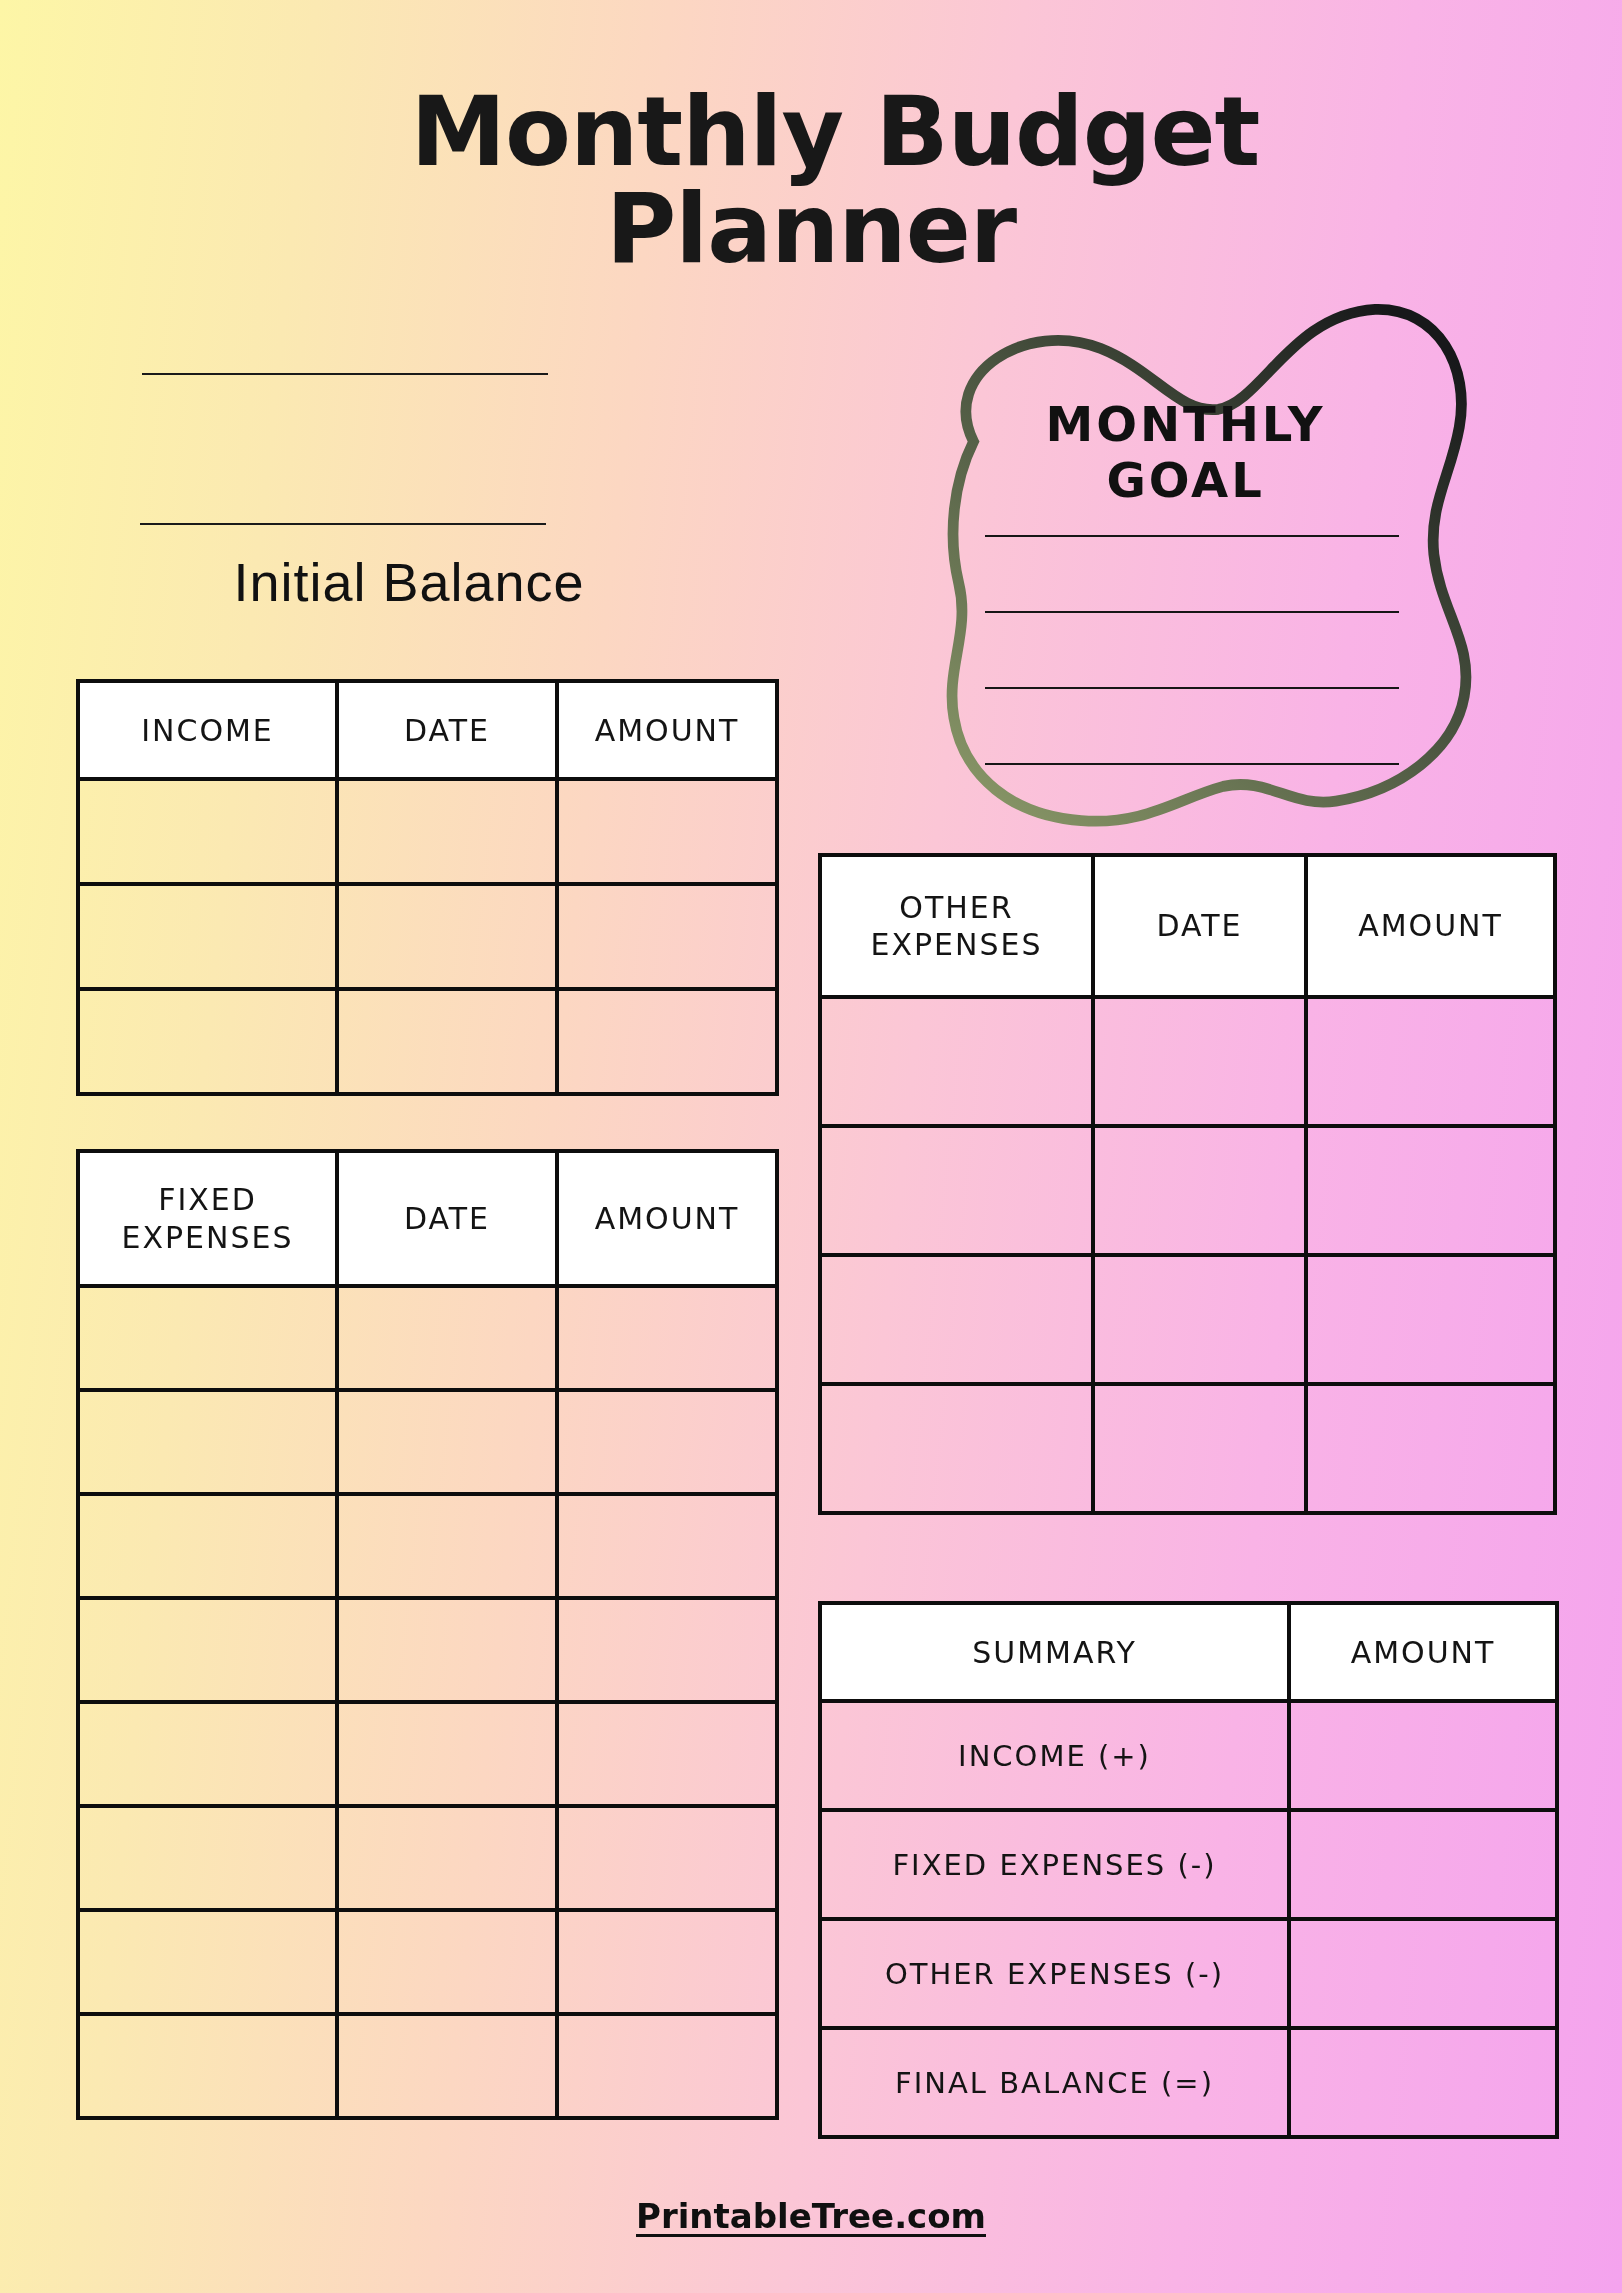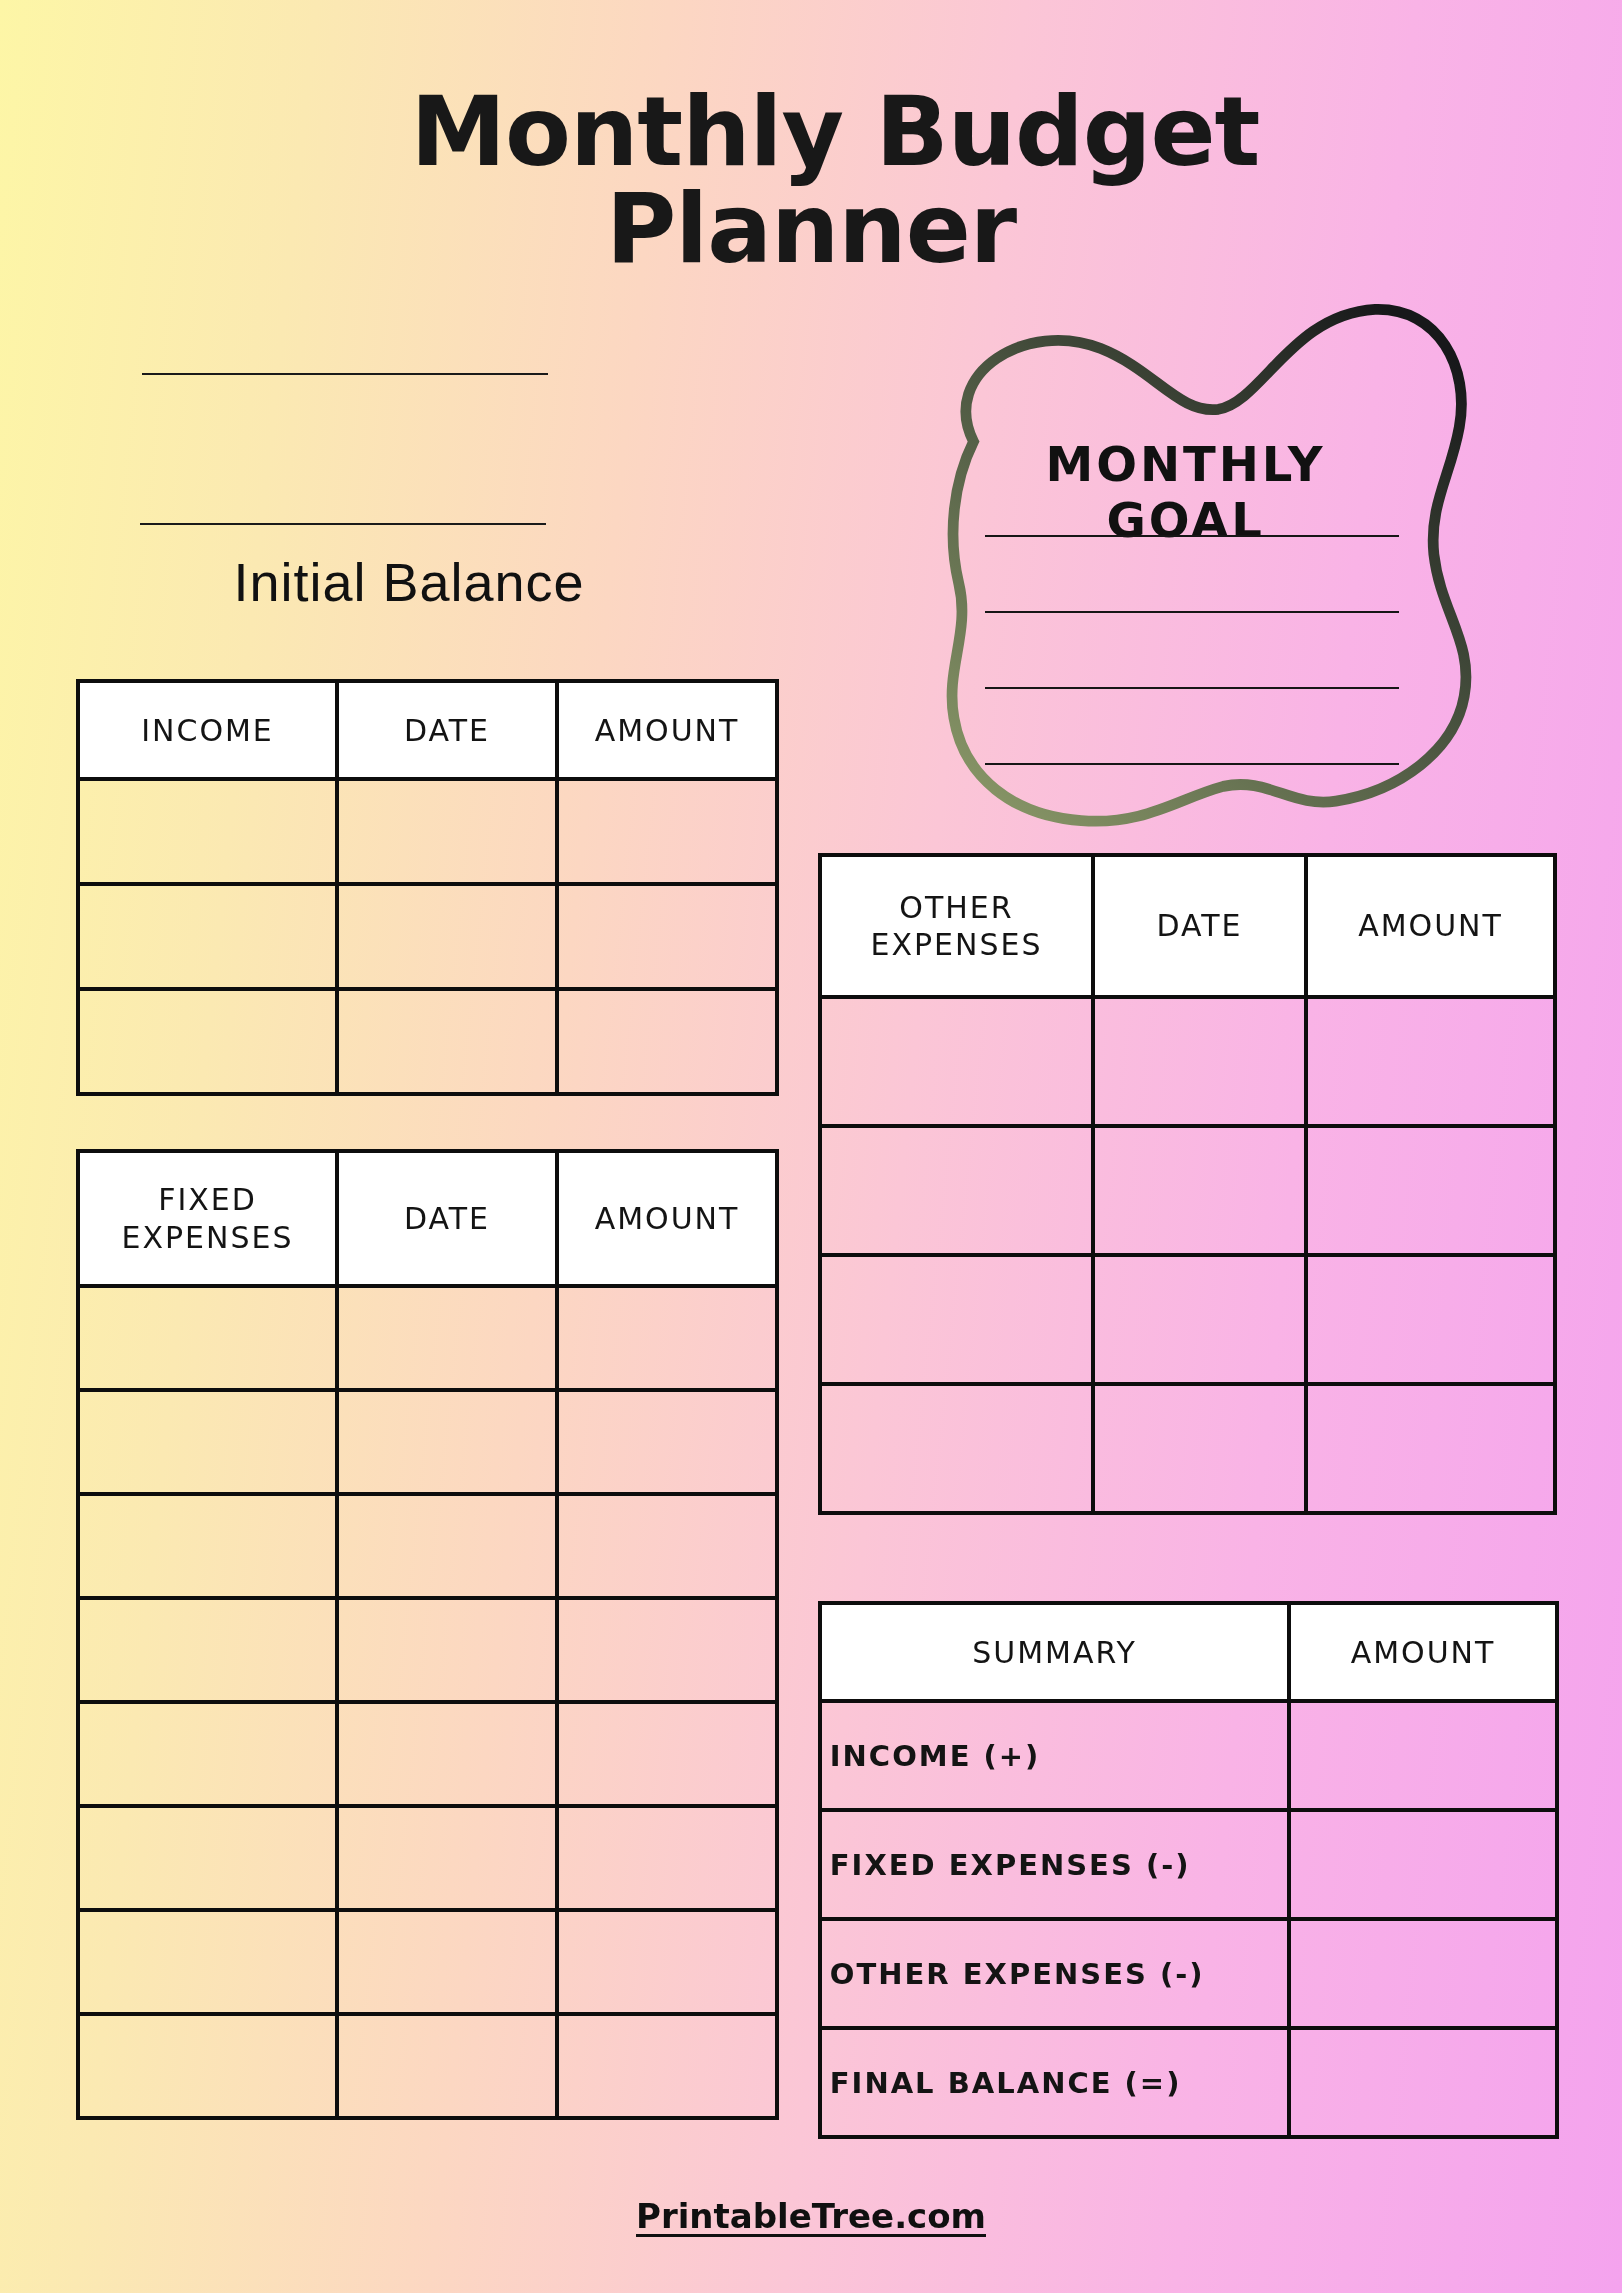--- a/index.html
+++ b/index.html
@@ -34,36 +34,36 @@
   }
   #initial-balance-label{
     position:absolute;left:142px;top:551px;width:534px;
     text-align:center;font-size:54px;font-weight:400;letter-spacing:1px;
     font-family:"Liberation Sans","DejaVu Sans",sans-serif;
   }
   
   #goal-blob{position:absolute;left:880px;top:280px;width:616px;height:572px;}
   #goal-title{
     position:absolute;left:965px;top:396px;width:441px;
-    text-align:center;font-size:48px;font-weight:bold;letter-spacing:2.9px;margin-top:40px;
+    text-align:center;font-size:48px;font-weight:bold;letter-spacing:2.9px;
   }
   #goal-lines{position:absolute;left:985px;top:461px;width:414px;}
   .goal-line{height:74px;border-bottom:2.9px solid #161616;}
   
   table{position:absolute;border-collapse:collapse;table-layout:fixed;background:transparent;}
   th,td{border:4.9px solid #0d0d0d;padding:0 7.8px;overflow:hidden;}
   th{
     background:#ffffff;
     font-size:30px;font-weight:normal;letter-spacing:2px;
     text-align:center;color:#141414;
   }
   td{background:transparent;}
   td.label{
-    font-size:29px;font-weight:bold;letter-spacing:2px;
-    text-align:left;color:#141414;
+    font-size:29px;font-weight:normal;letter-spacing:2px;
+    text-align:center;color:#141414;
   }
   #tbl-income{left:76px;top:679px;width:698px;}
   #tbl-income thead tr{height:98px;}
   #tbl-income tbody tr{height:105px;}
   #tbl-income col:nth-child(1){width:259px;}
   #tbl-income col:nth-child(2){width:220px;}
   #tbl-income col:nth-child(3){width:220px;}
 
   #tbl-fixed{left:76px;top:1149px;width:698px;}
   #tbl-fixed thead tr{height:135px;}

